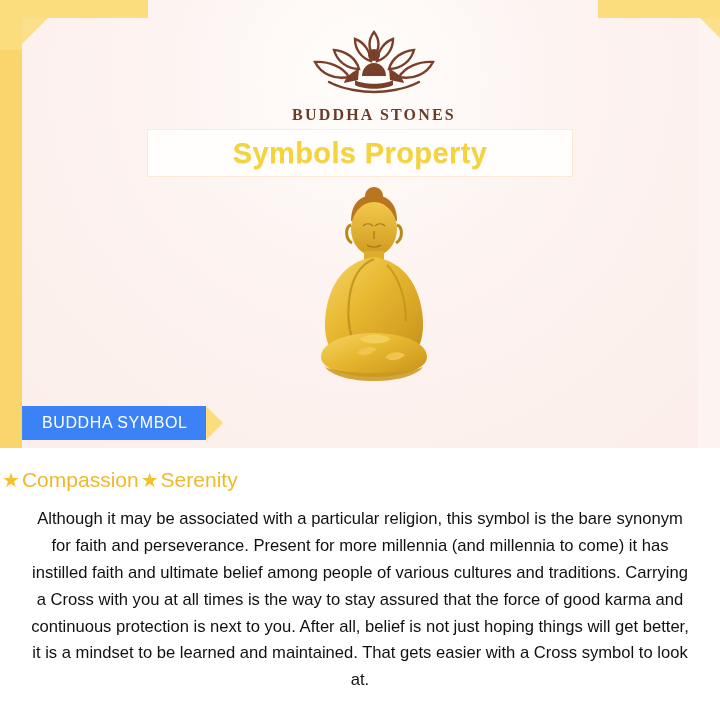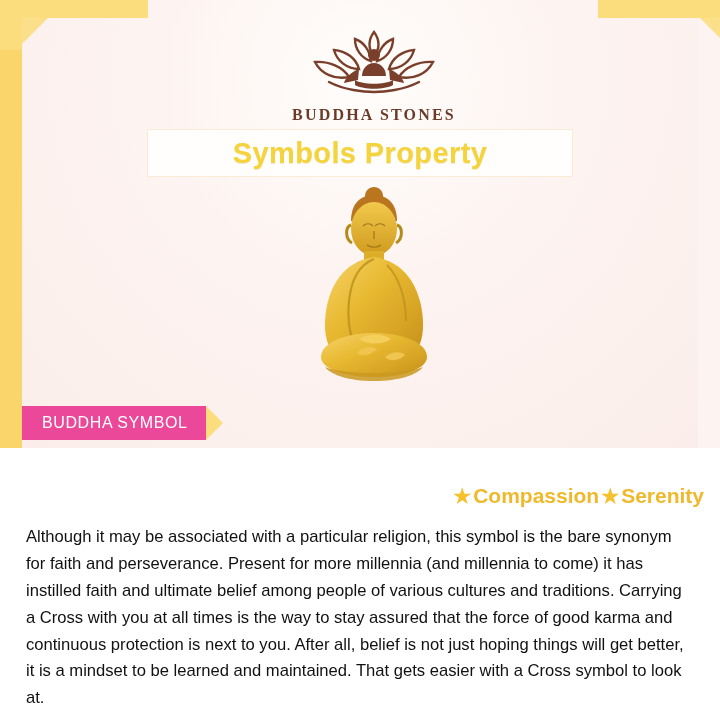--- a/index.html
+++ b/index.html
@@ -140,21 +140,21 @@
     align-items: center;
     justify-content: center;
   }
   
   .ribbon {
     position: absolute;
     left: 22px;
     top: 406px;
     height: 34px;
     padding: 0 18px 0 20px;
-    background: #ec4899;
+    background: #3b82f6;
     display: flex;
     align-items: center;
     color: #ffffff;
     font-size: 16px;
     letter-spacing: 0.6px;
   }
   .ribbon::after {
     content: "";
     position: absolute;
     right: -17px;
@@ -169,41 +169,41 @@
   .content {
     position: absolute;
     left: 0;
     top: 448px;
     width: 720px;
     height: 272px;
     background: #ffffff;
     padding: 0;
   }
   .subtitle {
-    margin: 16px;
+    margin: 0;
     padding-top: 20px;
-    text-align: right;
+    text-align: left;
     font-size: 21px;
-    font-weight: bold;
+    font-weight: normal;
     color: #f0b92c;
   }
   .subtitle .star {
     color: #f5c12e;
     font-size: 20px;
     margin: 0 2px;
   }
   .subtitle .word {
     color: #f0b92c;
   }
   .body-text {
     margin: 14px 26px 0 26px;
     font-size: 16.6px;
     line-height: 1.62;
     color: #111111;
-    text-align: left;
+    text-align: center;
     font-family: "Liberation Sans", sans-serif;
   }
 </style>
 </head>
 <body>
 
 <div class="page">
 
   <div class="soft-glow"></div>
 

